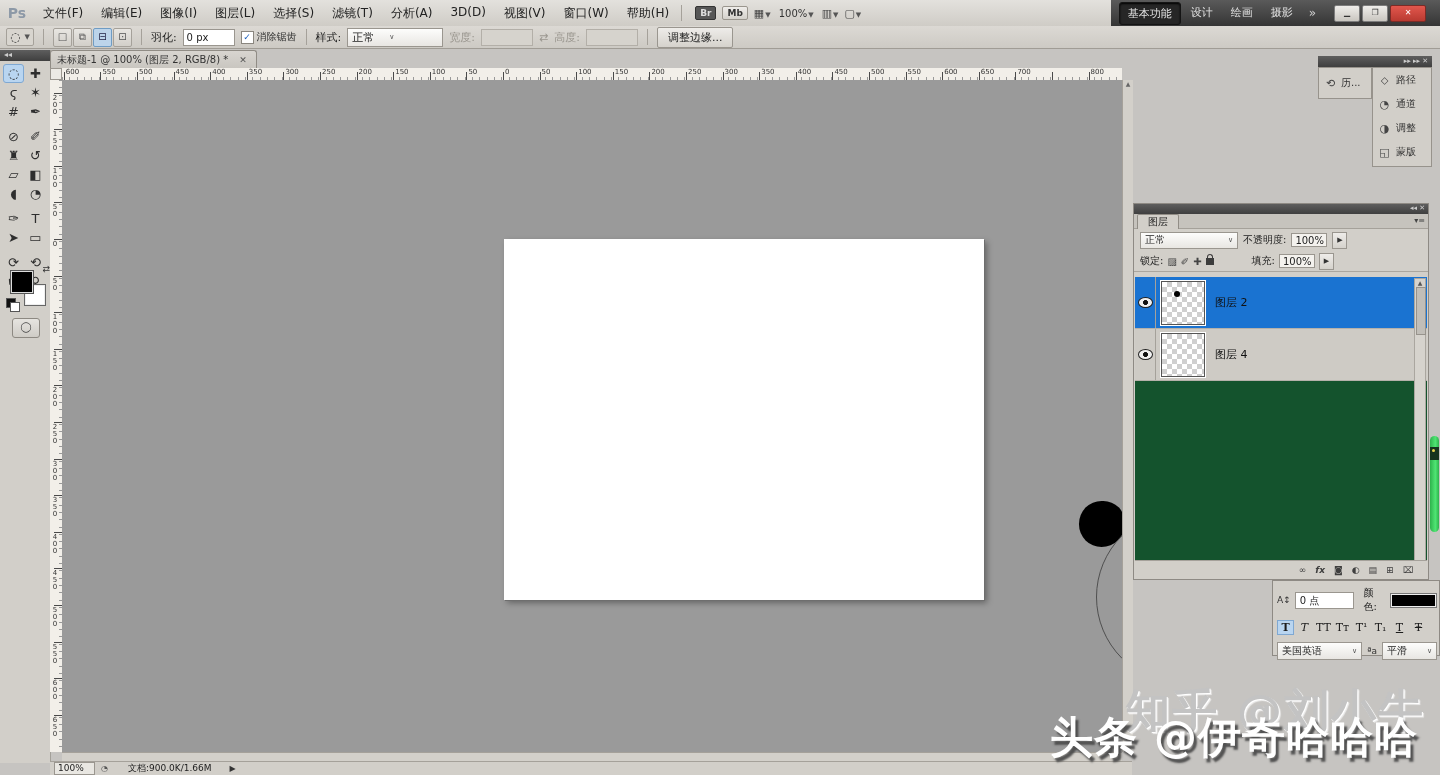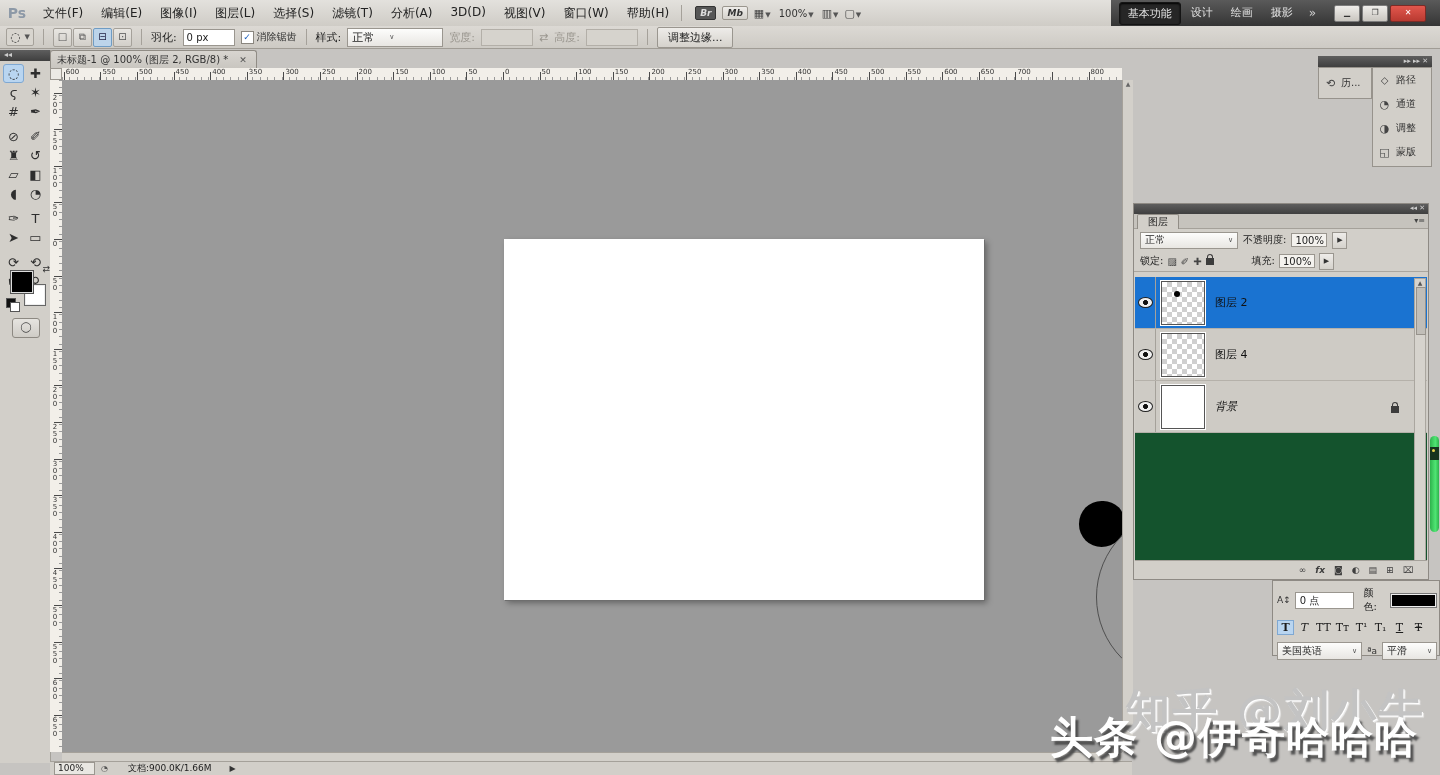--- a/index.html
+++ b/index.html
@@ -6,21 +6,21 @@
   #app{position:relative;width:1440px;height:775px;overflow:hidden;
        font-family:"DejaVu Sans","Liberation Sans",sans-serif;font-size:11px;color:#222;
        background:#c6c4c1;user-select:none;}
   
   #menubar{position:absolute;left:0;top:0;width:1440px;height:26px;
     background:linear-gradient(#e3e1dd,#cfccc6);border-bottom:1px solid #9b978f;display:flex;align-items:center;}
   #pslogo{width:34px;text-align:center;font-weight:bold;font-size:14px;color:#8d99a7;}
   .mi{padding:0 9px;font-size:12px;color:#222;cursor:default;}
   #appicons{display:flex;align-items:center;gap:6px;margin-left:10px;color:#444;}
   .abtn{border:1px solid #9a968e;border-radius:2px;background:linear-gradient(#efedea,#d4d1cb);
-        padding:1px 4px;font-size:9px;font-weight:bold;color:#333;font-style:italic;}
+        padding:1px 4px;font-size:9px;font-weight:bold;color:#333;}
   .abtn.dark{background:#565656;color:#ddd;border-color:#333;}
   .chev{font-size:7px;color:#555;margin-left:1px;}
   .zoomlv{font-size:10px;color:#333;margin:0 2px;}
   #wsstrip{margin-left:auto;height:26px;display:flex;align-items:center;
     background:linear-gradient(#5a5a5a,#353535);padding:0 8px;gap:4px;}
   .ws{color:#e2e2e2;font-size:11px;padding:3px 8px;border-radius:3px;}
   .ws.active{background:#262626;border:1px solid #141414;box-shadow:inset 0 1px 2px #000;}
   #wsmore{color:#cfcfcf;font-size:12px;padding:0 4px;}
   #winbtns{display:flex;gap:2px;margin:0 6px 0 10px;}
   .wbtn{width:24px;height:15px;border:1px solid #7c7c7c;border-radius:2px;
@@ -498,28 +498,20 @@
           </div>
           <div class="lname">图层 2</div>
         </div>
         <div class="lrow">
           <div class="eyecell">
             <div class="eye"></div>
           </div>
           <div class="thumb checker"></div>
           <div class="lname">图层 4</div>
         </div>
-        <div class="lrow">
-          <div class="eyecell">
-            <div class="eye"></div>
-          </div>
-          <div class="thumb"></div>
-          <div class="lname it">背景</div>
-          <div class="locktag"><span class="lockshape"></span></div>
-        </div>
       </div>
     <div id="lscroll">
       <span>▲</span>
       <div class="sthumb"></div>
     <div style="position: absolute; bottom: 0px; left: 0px; right: 0px;">▼</div></div>
     <div id="fxrow">
         <div class="fxico">∞</div>
         <div class="fxico em">fx</div>
         <div class="fxico">◙</div>
         <div class="fxico">◐</div>

